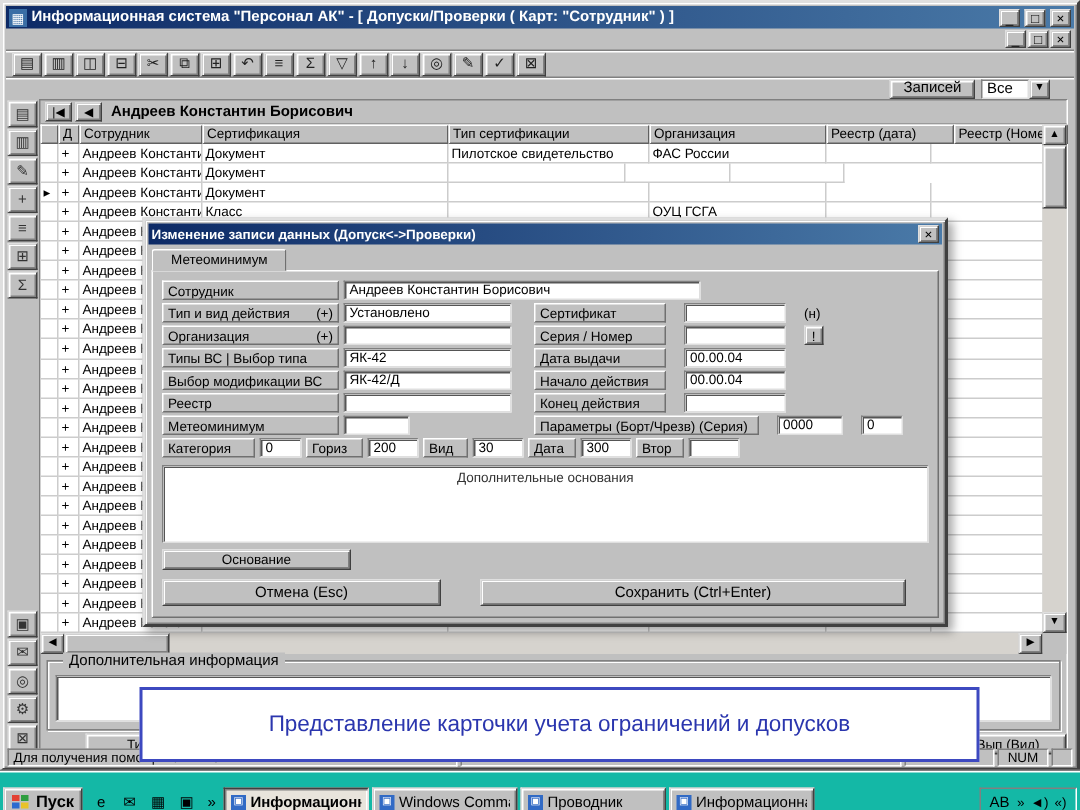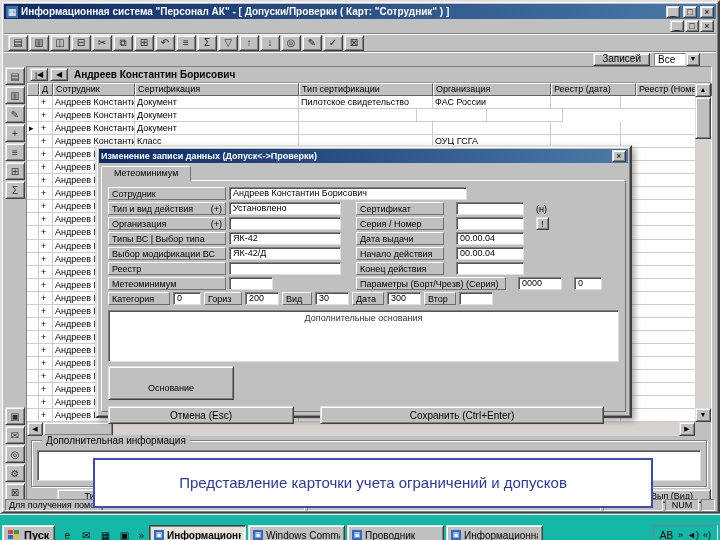--- a/index.html
+++ b/index.html
@@ -92,21 +92,21 @@
   .plate .sfx{margin-left:auto;padding-left:3px;}
   .dfield{background:#fff;border:1px solid;border-color:#808080 #dfdfdf #dfdfdf #808080;box-shadow:inset 1px 1px 0 #555;
         height:13px;font-size:9px;line-height:11px;padding:0 3px;flex:none;overflow:hidden;white-space:nowrap;}
   .bang{width:13px;height:13px;font-size:9px;line-height:10px;padding:0;flex:none;}
   .sfxout{font-size:9px;flex:none;}
   .w118{width:118px;} .w112{width:112px;} .w238{width:238px;} .w88{width:88px;} .w68{width:68px;}
   .w150{width:150px;} .w44{width:44px;} .w28{width:28px;} .w62{width:62px;} .w38{width:38px;}
   .w40{width:34px;} .w34{width:34px;} .w30{width:30px;} .w32{width:32px;}
   .bigbox{margin-top:4px;height:52px;text-align:center;font-size:9px;color:#333;padding-top:2px;}
   .basisrow{margin-top:4px;display:flex;}
-  .basisbtn{width:126px;height:14px;font-size:9px;line-height:11px;padding:16px;}
+  .basisbtn{width:126px;height:14px;font-size:9px;line-height:11px;padding:0;}
   .dbtns{margin-top:6px;display:flex;}
   .dcancel{width:186px;height:18px;font-size:10px;}
   .dsave{margin-left:26px;width:284px;height:18px;font-size:10px;}
 
   
   .caption{position:absolute;left:93px;top:458px;width:560px;height:50px;background:#fff;z-index:20;
         border:2px solid var(--caption_border,#3d49c0);color:var(--caption_text,#2b36ae);
         display:flex;align-items:center;justify-content:center;text-align:center;
         font-size:15px;line-height:1.3;padding:0 62px;}
 

